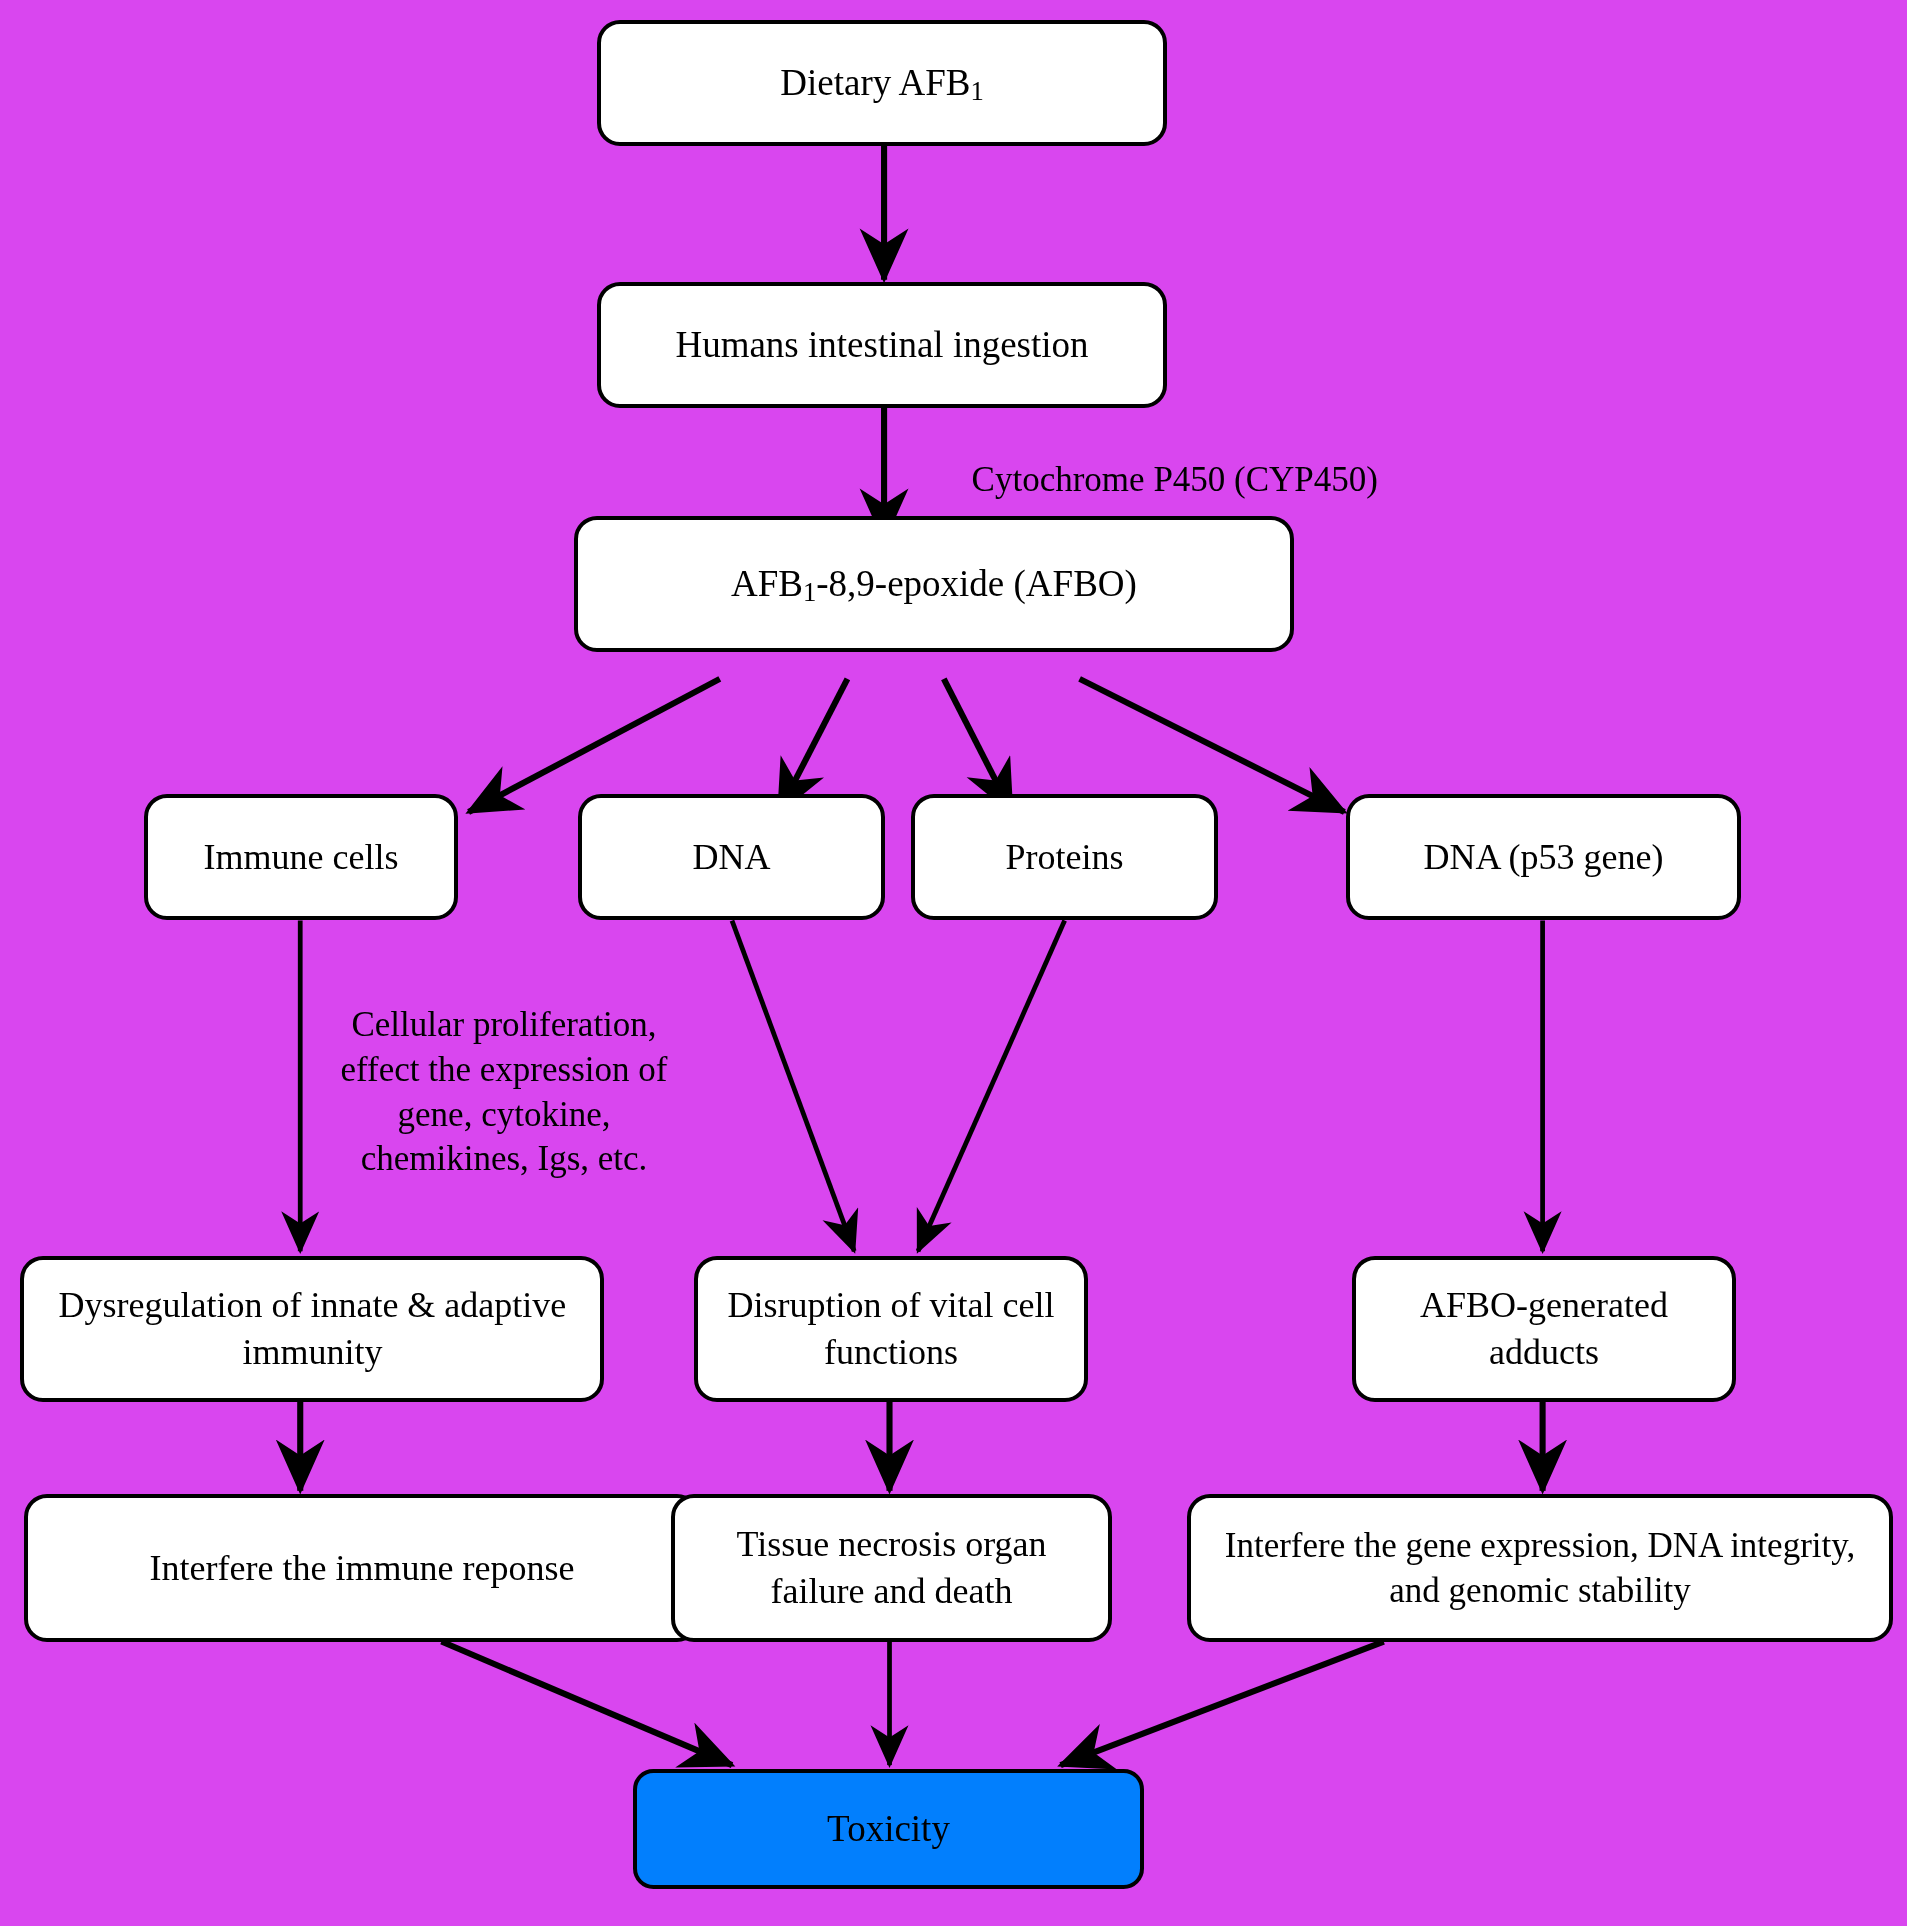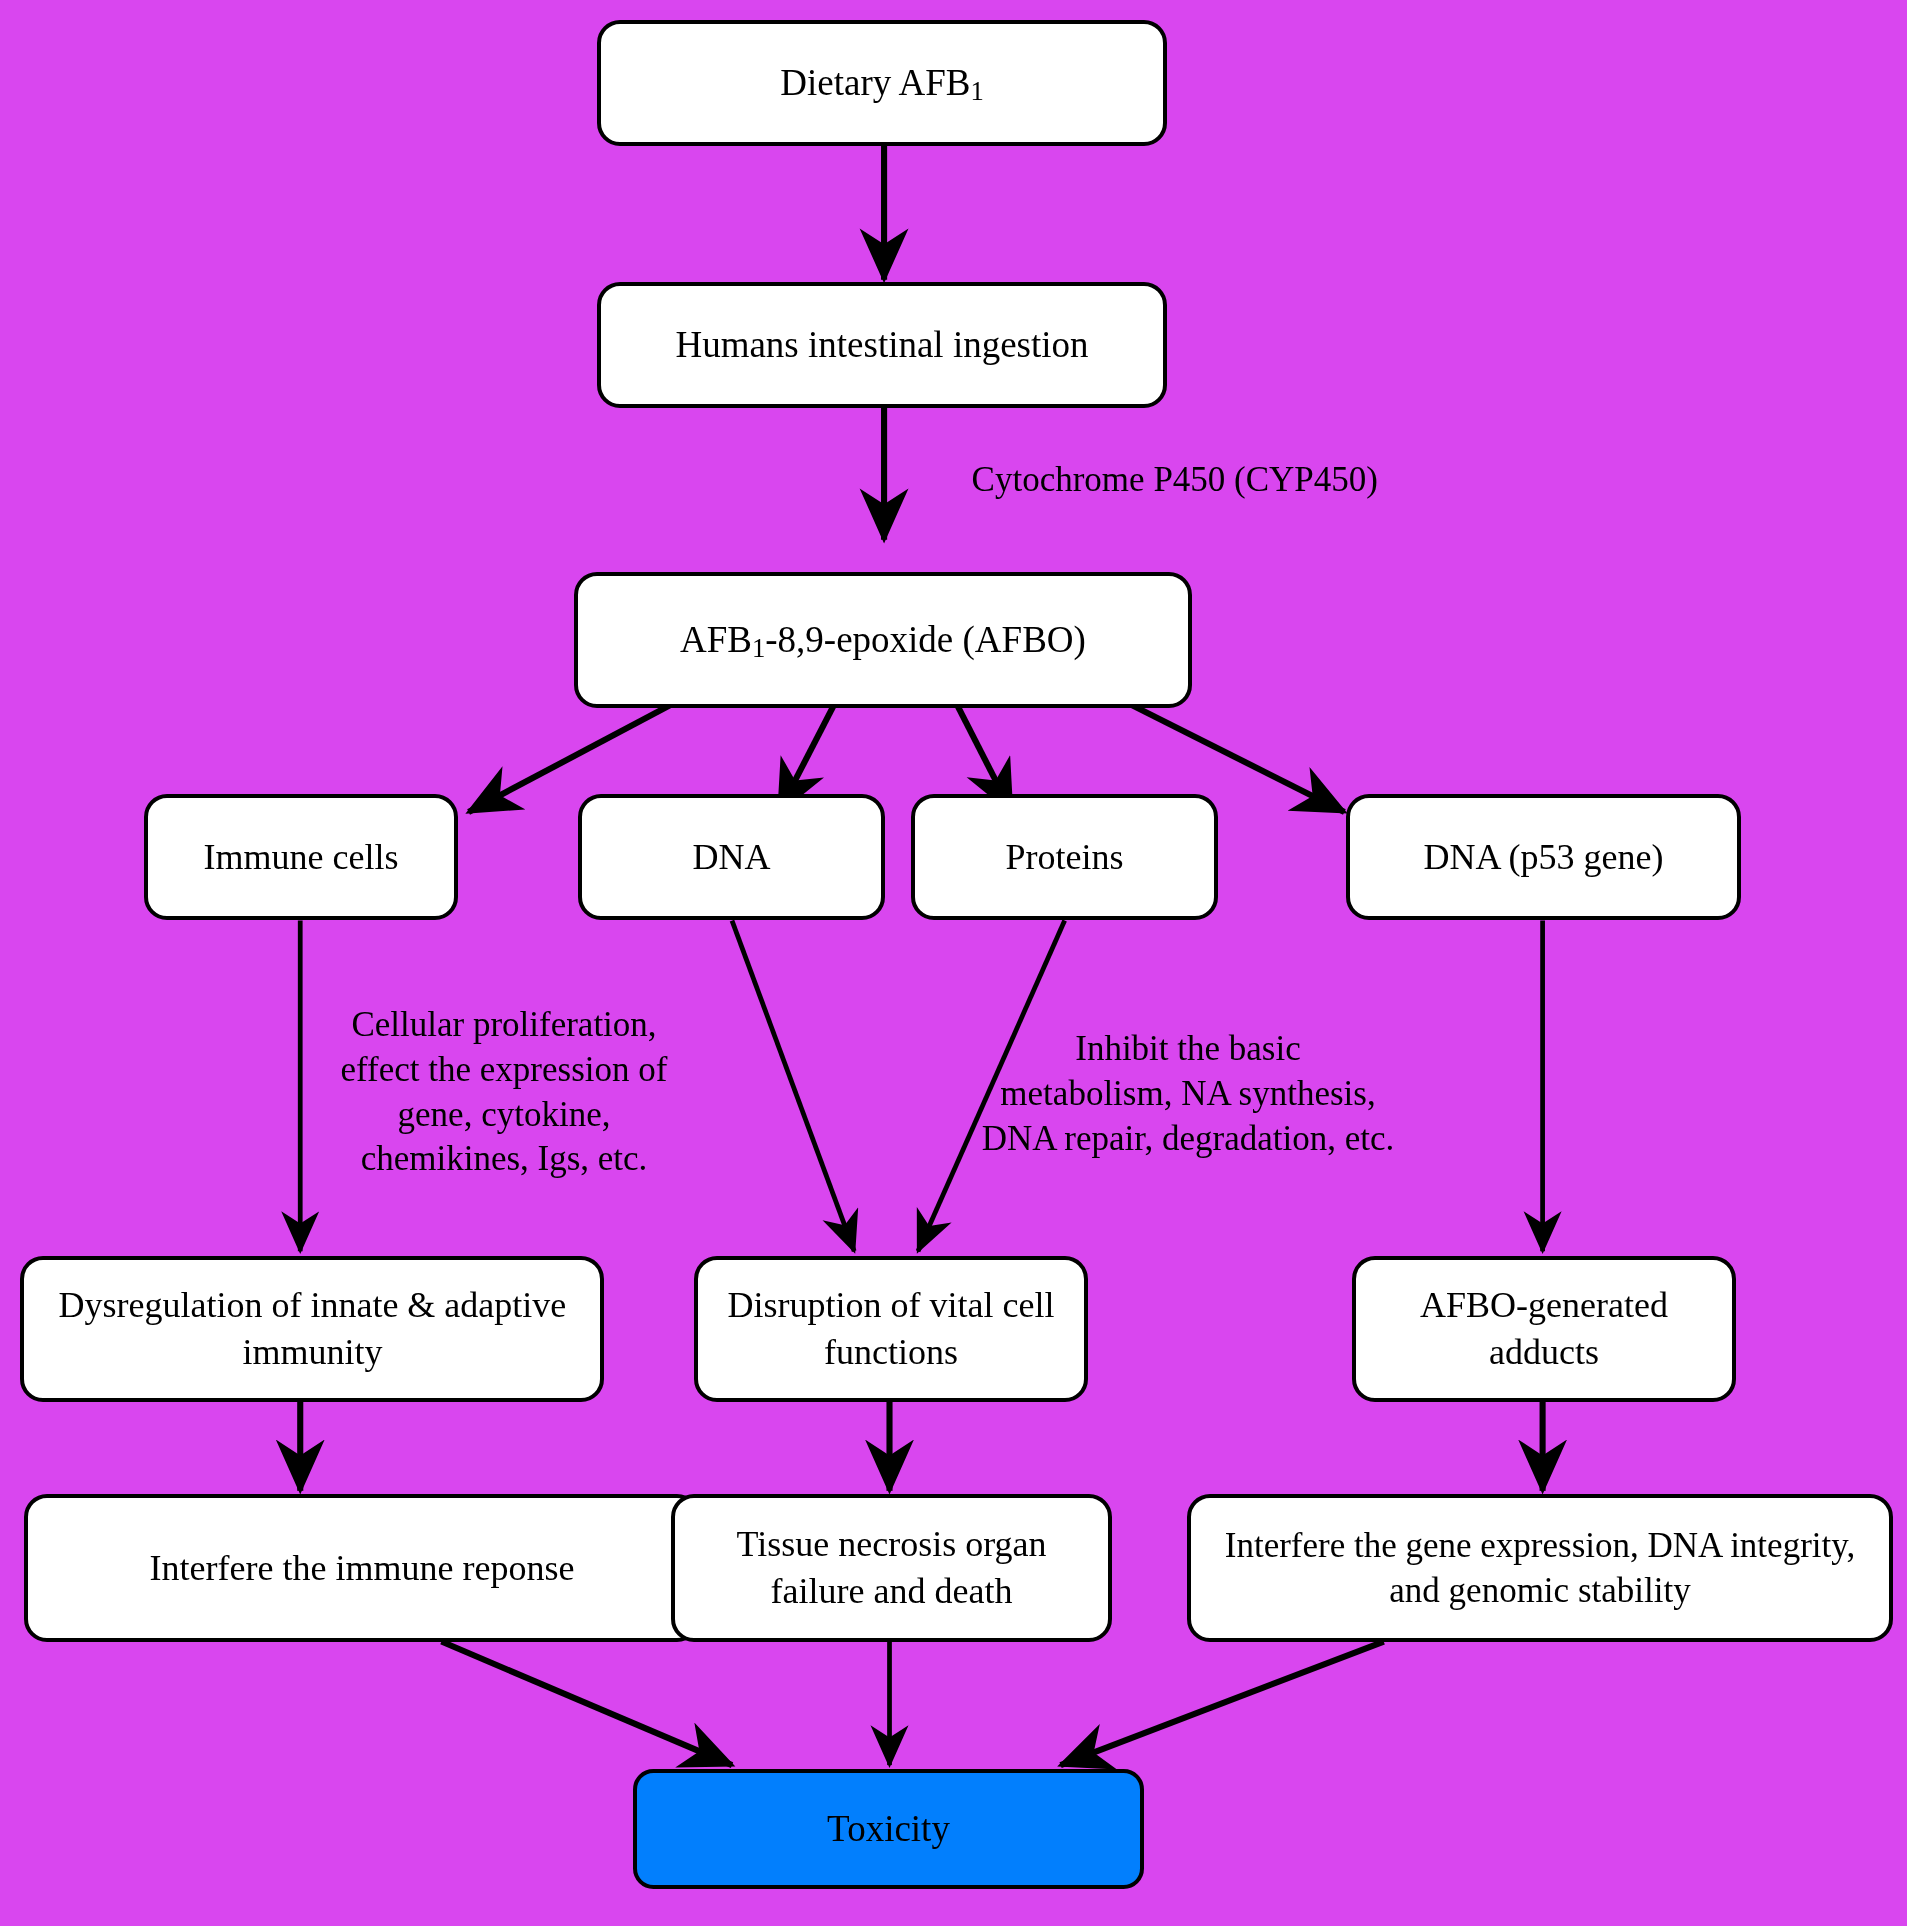--- a/index.html
+++ b/index.html
@@ -106,21 +106,21 @@
   <div class="node fs-big" style="left:597px; top:20.4px; width:570px; height:126px;">
     <span class="label"><span>Dietary AFB</span><sub>1</sub></span>
   </div>
 
   <div class="node fs-big" style="left:597px; top:282px; width:570px; height:126px;">
     <span class="label">Humans intestinal ingestion</span>
   </div>
 
   <div class="edge-label" style="left:903px; top:458px; width:475px; text-align:right;">Cytochrome P450 (CYP450)</div>
 
-  <div class="node fs-big" style="left:574px; top:572px; width:618px; height:136px;padding-left:12px;">
+  <div class="node fs-big" style="left:574px; top:516px; width:720px; height:136px;padding-left:12px;">
     <span class="label"><span>AFB</span><sub>1</sub><span>-8,9-epoxide (AFBO)</span></span>
   </div>
 
   <div class="node fs-mid" style="left:144px; top:794px; width:314px; height:126px;">
     <span class="label">Immune cells</span>
   </div>
 
   <div class="node fs-mid" style="left:578px; top:794px; width:307px; height:126px;">
     <span class="label">DNA</span>
   </div>
@@ -131,23 +131,20 @@
 
   <div class="node fs-mid" style="left:1346px; top:794px; width:395px; height:126px;">
     <span class="label">DNA (p53 gene)</span>
   </div>
 
   <div class="edge-label" style="left:307px; top:1003px; width:394px;">Cellular proliferation,
 effect the  expression of
 gene, cytokine,
 chemikines, Igs, etc.</div>
 
-  <div class="edge-label" style="left:957px; top:1027px; width:462px;">Inhibit the basic
-metabolism, NA synthesis,
-DNA repair, degradation, etc.</div>
 
   <div class="node fs-mid" style="left:20.4px; top:1256px; width:584px; height:146px;">
     <span class="label">Dysregulation of innate &amp; adaptive immunity</span>
   </div>
 
   <div class="node fs-mid" style="left:694px; top:1256px; width:394px; height:146px;">
     <span class="label">Disruption of vital cell functions</span>
   </div>
 
   <div class="node fs-mid" style="left:1352px; top:1256px; width:384px; height:146px;">

